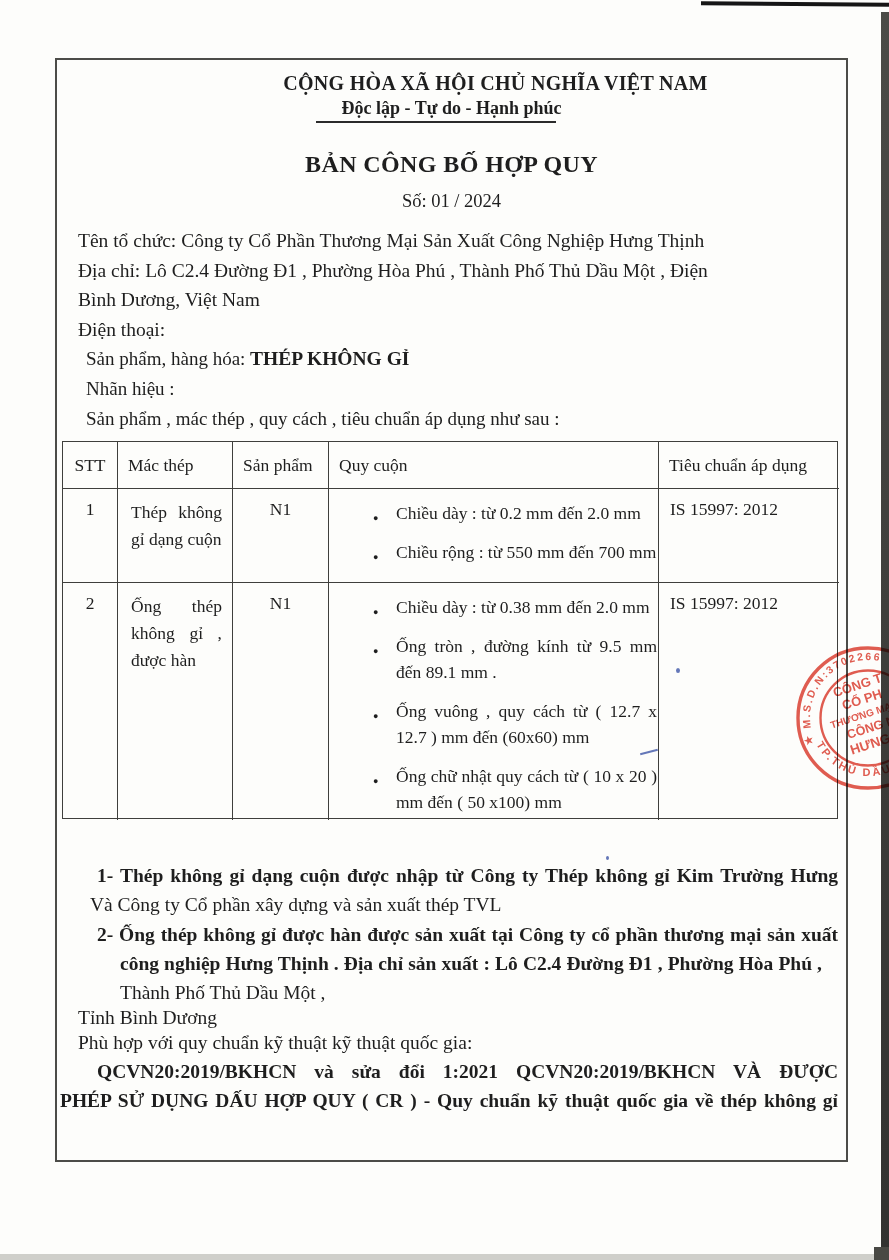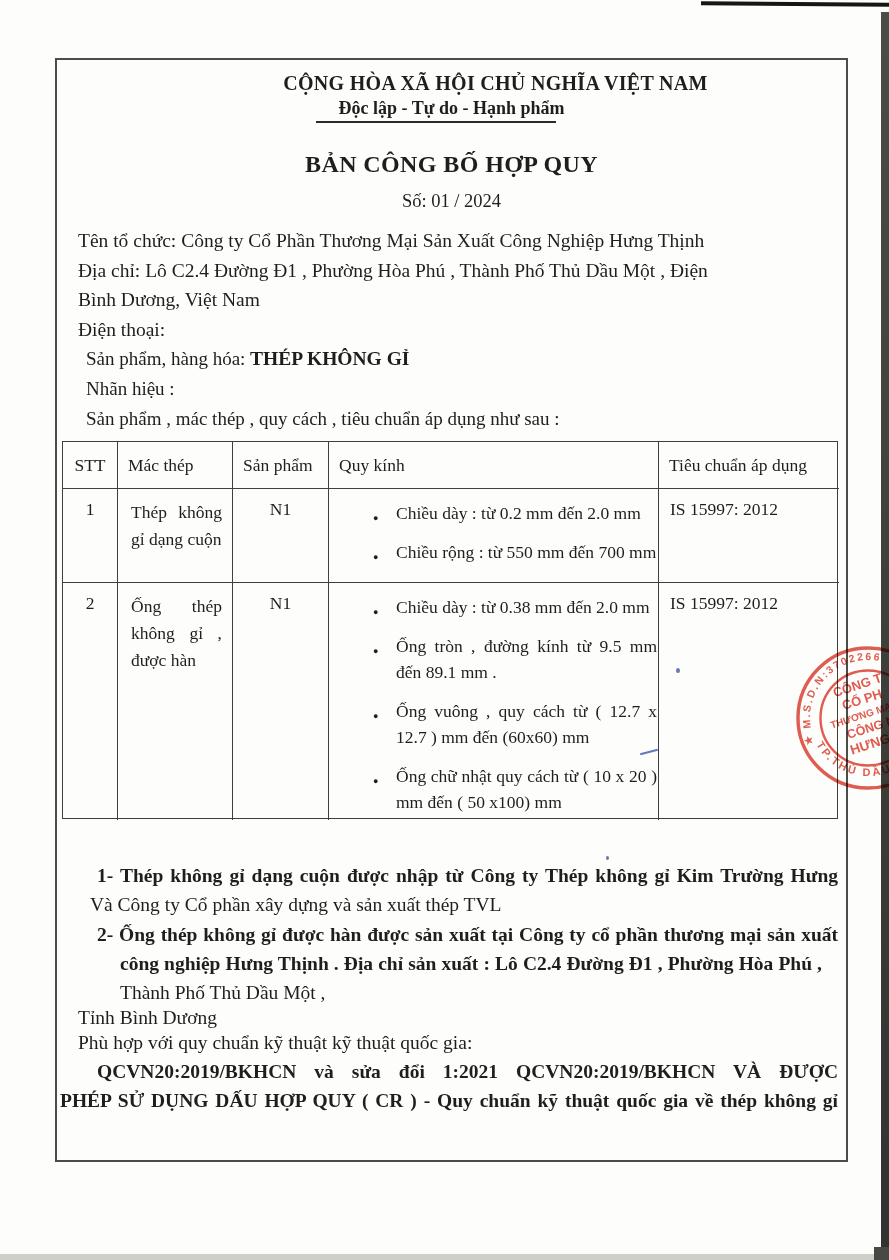--- a/index.html
+++ b/index.html
@@ -63,21 +63,21 @@
 <div class="page">
 
   <div class="abs art-topline"></div>
   <div class="abs art-rightstrip"></div>
   <div class="abs art-bottomstrip"></div>
   <div class="abs art-corner"></div>
 
   <div class="abs frame"></div>
 
   <div class="abs nat1">CỘNG HÒA XÃ HỘI CHỦ NGHĨA VIỆT NAM</div>
-  <div class="abs nat2">Độc lập - Tự do - Hạnh phẩm</div>
+  <div class="abs nat2">Độc lập - Tự do - Hạnh phúc</div>
   <div class="abs motto-underline"></div>
   <div class="abs doc-title">BẢN CÔNG BỐ HỢP QUY</div>
   <div class="abs doc-num">Số: 01 / 2024</div>
 
   <div class="abs org">
     <div>Tên tổ chức: Công ty Cổ Phần Thương Mại Sản Xuất Công Nghiệp Hưng Thịnh</div>
     <div>Địa chỉ: Lô C2.4 Đường Đ1 , Phường Hòa Phú , Thành Phố Thủ Dầu Một , Điện</div>
     <div>Bình Dương, Việt Nam</div>
     <div>Điện thoại:</div>
   </div>
@@ -85,21 +85,21 @@
   <div class="abs prod">
     <div><span>Sản phẩm, hàng hóa: </span><b>THÉP KHÔNG GỈ</b></div>
     <div>Nhãn hiệu :</div>
     <div>Sản phẩm , mác thép , quy cách , tiêu chuẩn áp dụng như sau :</div>
   </div>
 
   <div class="abs tbl">
     <div class="c th ctr">STT</div>
     <div class="c th">Mác thép</div>
     <div class="c th">Sản phẩm</div>
-    <div class="c th">Quy kính</div>
+    <div class="c th">Quy cuộn</div>
     <div class="c th last">Tiêu chuẩn áp dụng</div>
 
     <div class="c cell-stt">1</div>
     <div class="c cell-sp">Thép không gỉ dạng cuộn</div>
     <div class="c cell-mt">N1</div>
     <div class="c">
       <ul class="qc">
         <li>Chiều dày : từ 0.2 mm đến 2.0 mm</li>
         <li>Chiều rộng : từ 550 mm đến 700 mm</li>
       </ul>

